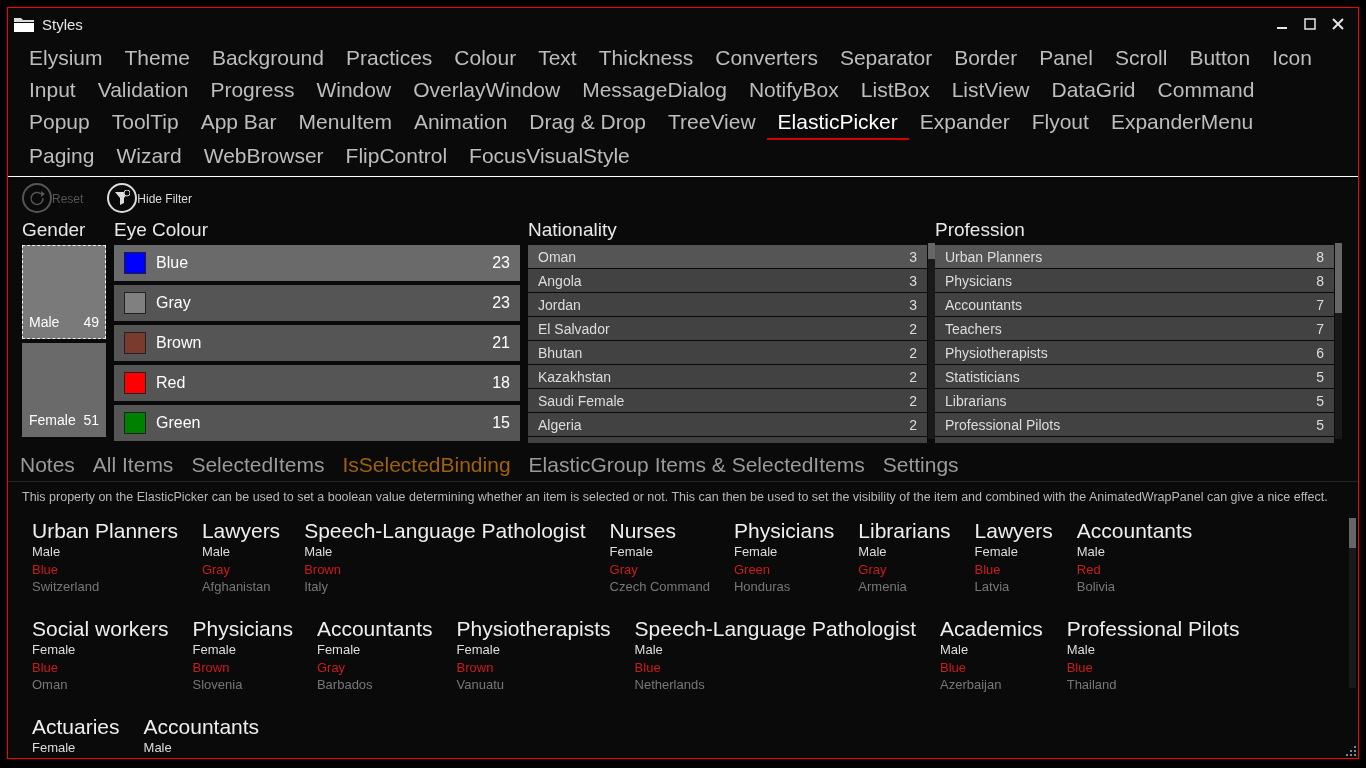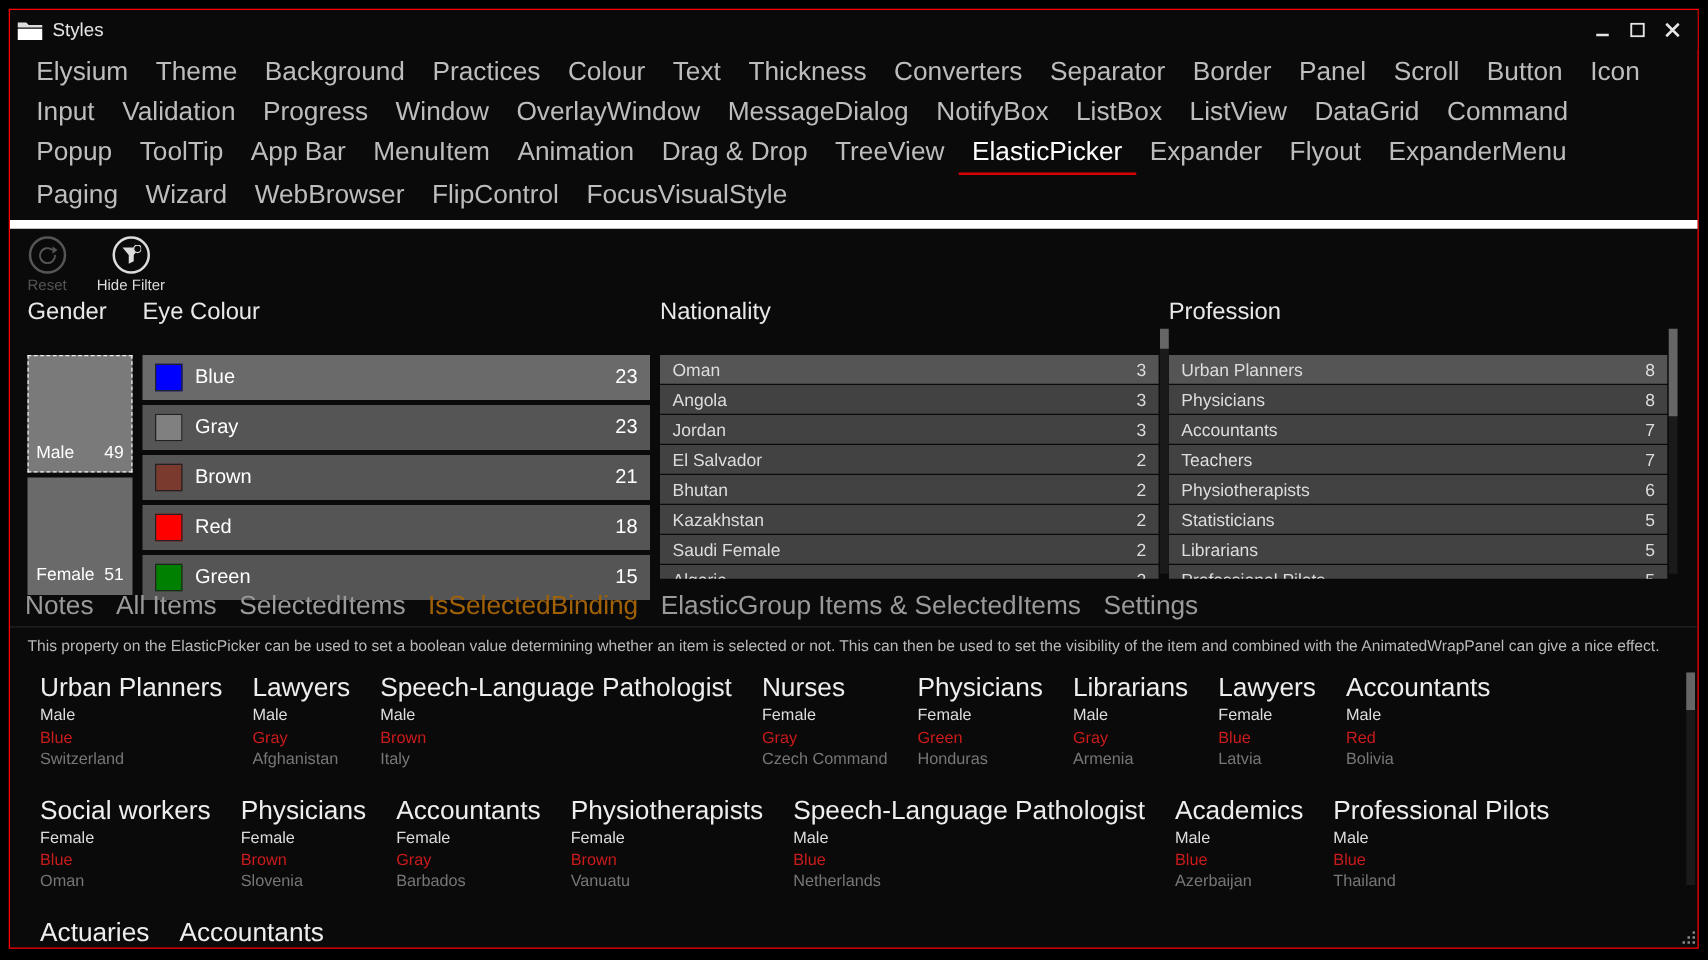--- a/index.html
+++ b/index.html
@@ -34,58 +34,58 @@
   display: flex; align-items: center; justify-content: center;
 }
 .titlebar .title { color: #e6e6e6; font-size: 15px; text-align: right; }
 .titlebar .spacer { flex: 1; }
 .winbtn { width: 28px; height: 22px; display: flex; align-items: center; justify-content: center; color: #e6e6e6; cursor: pointer; }
 .menubar {
   display: flex;
   flex-wrap: wrap;
   padding: 2px 10px 4px 10px;
   gap: 0;
-  border-bottom: 7px solid #ffffff;
+  border-bottom: 1px solid #ffffff;
 }
 .menuitem {
   color: #bdbdbd;
   font-size: 21px;
   padding: 4px 11px;
   cursor: pointer;
   white-space: nowrap;
 }
 .menuitem.active {
   color: #fff;
   border-bottom: 2px solid #d60000;
 }
 .toolbar {
   display: flex;
   gap: 24px;
   padding: 6px 14px 2px 14px;
   align-items: center;
 }
 .tool {
-  display: flex; flex-direction: column; align-items: center;
+  display: flex; flex-direction: row; align-items: center;
   cursor: pointer;
   color: #dcdcdc;
   font-size: 12px;
 }
 .tool.disabled { color: #555; }
 .tool .circ {
   width: 30px; height: 30px; border: 2px solid currentColor; border-radius: 50%;
   display: flex; align-items: center; justify-content: center;
   margin-bottom: 2px;
 }
 .filter-row {
   display: flex;
   gap: 8px;
   padding: 2px 14px 4px 14px;
   height: 230px;
 }
-.filter-col { display: flex; flex-direction: column; gap: 19px; }
+.filter-col { display: flex; flex-direction: column; }
 .filter-col > .hdr { color: #e8e8e8; font-size: 19px; margin-bottom: 4px; }
 .gender-col { width: 84px; }
 .gender-tile {
   background: #6a6a6a;
   height: 94px;
   display: flex;
   align-items: flex-end;
   justify-content: space-between;
   padding: 0 6px 8px 6px;
   color: #fff;

